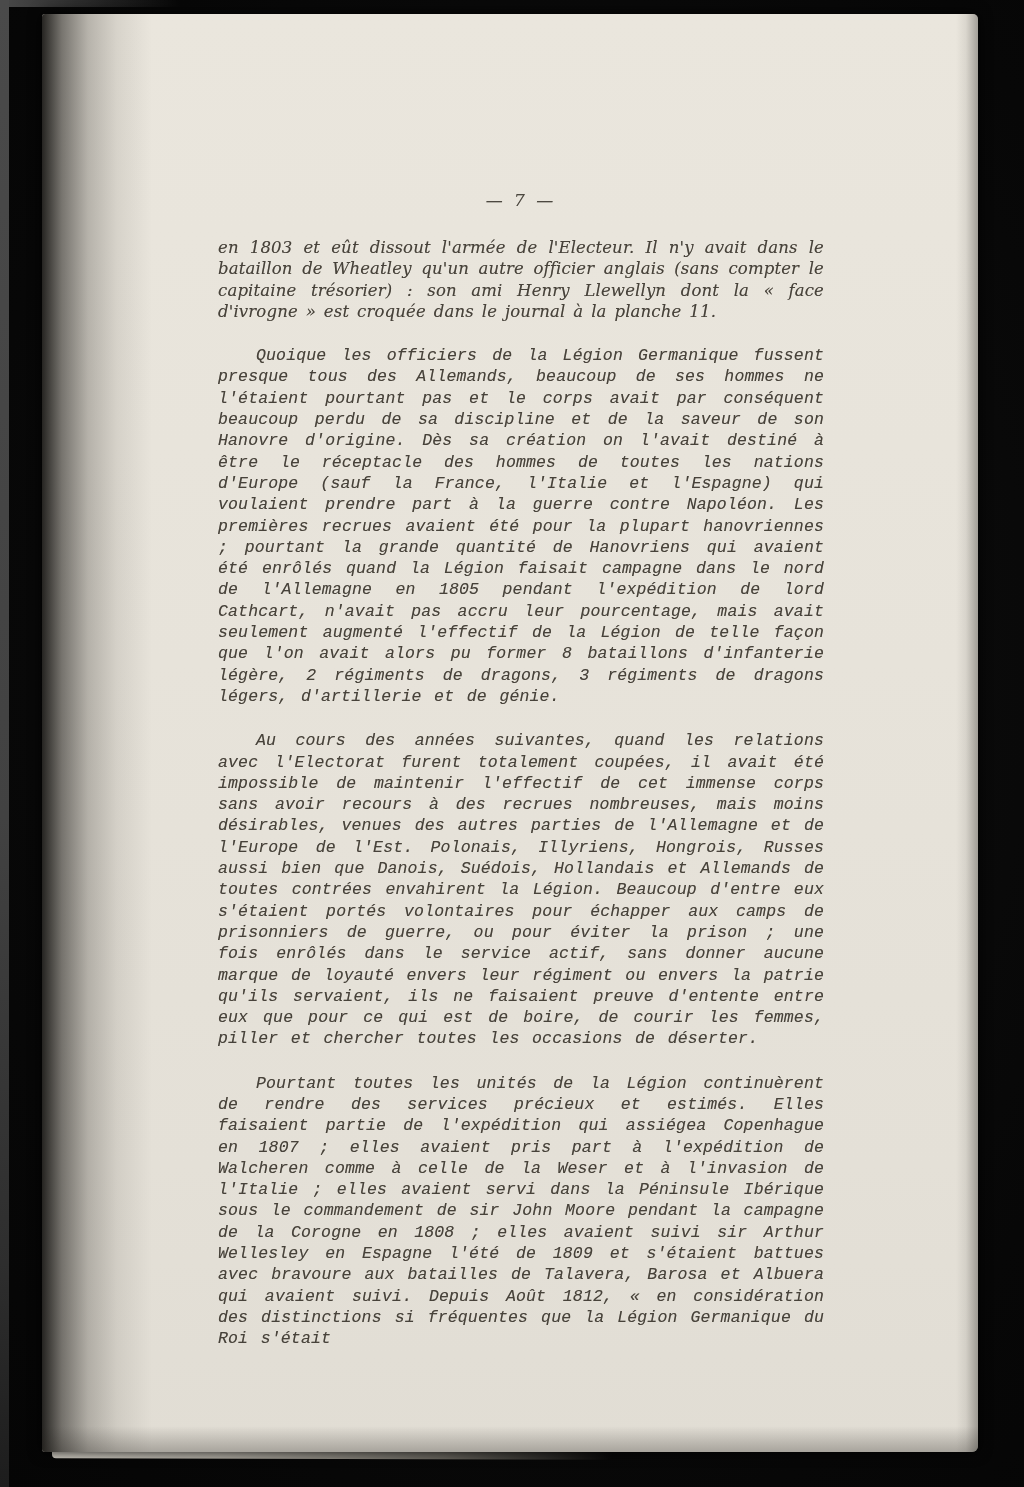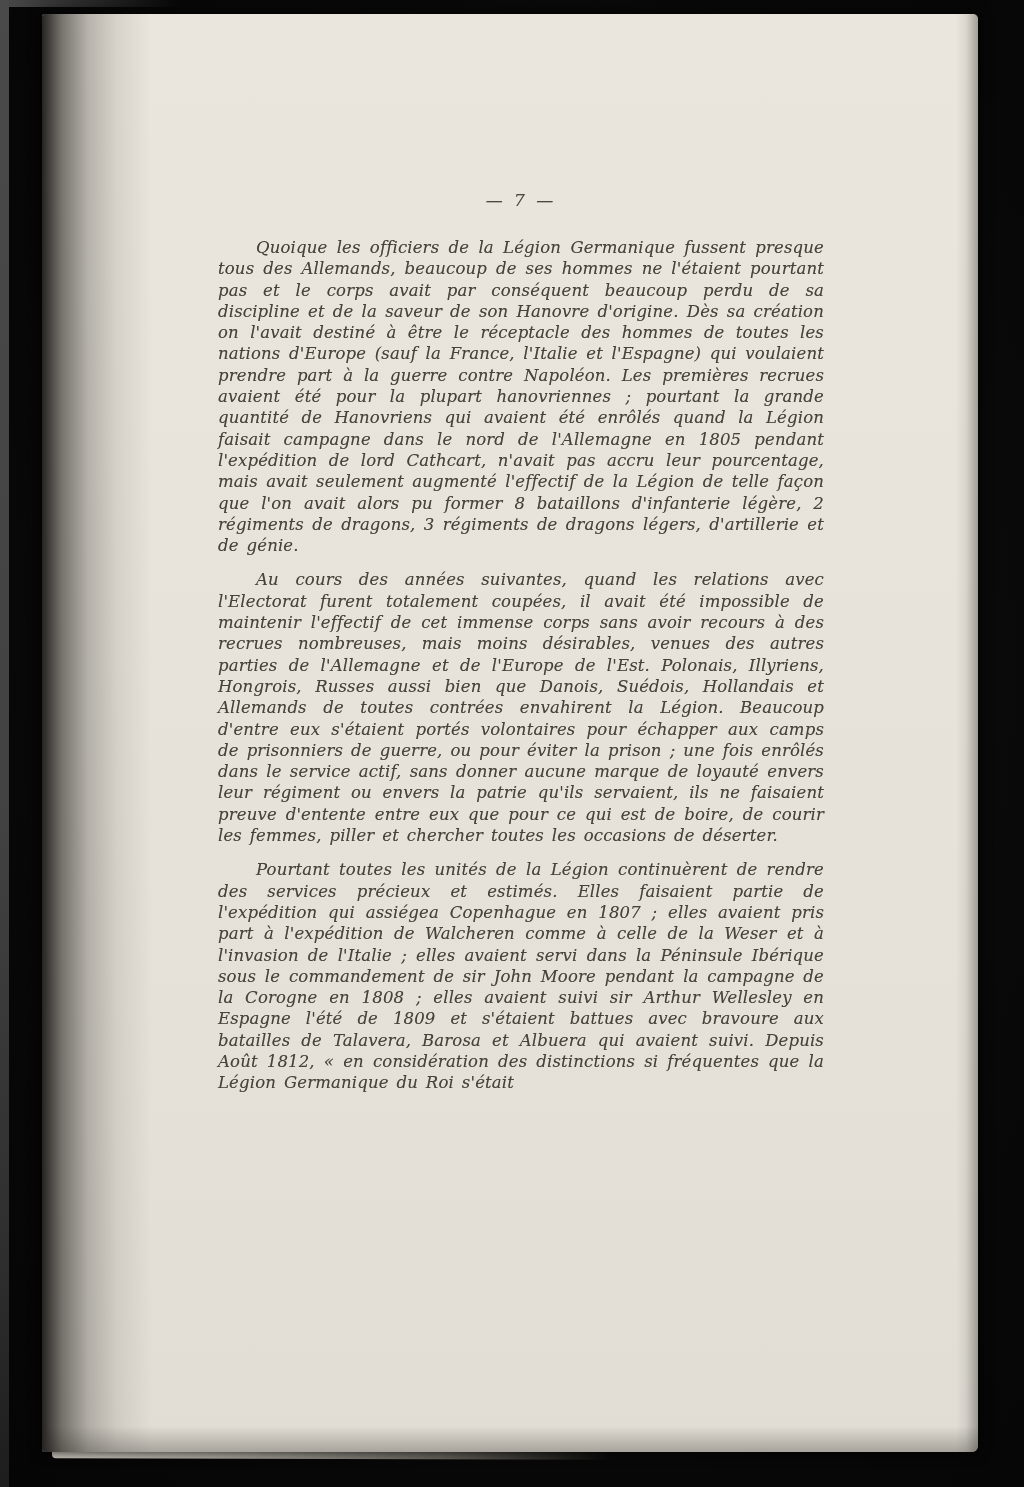--- a/index.html
+++ b/index.html
@@ -99,38 +99,40 @@
     font-style: italic;
     font-size: 16.5px;
     line-height: 21.3px;
     text-align: justify;
     color: #47423a;
     word-spacing: 2.5px;
     letter-spacing: 0.15px;
     text-shadow: 0 0 0.5px rgba(70,64,55,0.40);
   }
   .paragraphs p.para + p.para {
-    margin-top: 13px;
+    margin-top: 23px;
+    font-family: Liberation Mono, monospace;
   }
   .paragraphs p.para.indent {
     text-indent: 38px;
   }
 </style>
 </head>
 <body>
 
 <div class="scan">
   <div class="scanner-strip"></div>
   <div class="scanner-strip-top"></div>
   <div class="under-page"></div>
 
   <div class="page">
     <div class="page-bottom-shade"></div>
     <div class="content">
       <div class="page-number">— 7 —</div>
       <div class="paragraphs">
+          <p class="para">en 1803 et eût dissout l'armée de l'Electeur. Il n'y avait dans le bataillon de Wheatley qu'un autre officier anglais (sans compter le capitaine trésorier) : son ami Henry Llewellyn dont la « face d'ivrogne » est croquée dans le journal à la planche 11.</p>
           <p class="para indent">Quoique les officiers de la Légion Germanique fussent presque tous des Allemands, beaucoup de ses hommes ne l'étaient pourtant pas et le corps avait par conséquent beaucoup perdu de sa discipline et de la saveur de son Hanovre d'origine. Dès sa création on l'avait destiné à être le réceptacle des hommes de toutes les nations d'Europe (sauf la France, l'Italie et l'Espagne) qui voulaient prendre part à la guerre contre Napoléon. Les premières recrues avaient été pour la plupart hanovriennes ; pourtant la grande quantité de Hanovriens qui avaient été enrôlés quand la Légion faisait campagne dans le nord de l'Allemagne en 1805 pendant l'expédition de lord Cathcart, n'avait pas accru leur pourcentage, mais avait seulement augmenté l'effectif de la Légion de telle façon que l'on avait alors pu former 8 bataillons d'infanterie légère, 2 régiments de dragons, 3 régiments de dragons légers, d'artillerie et de génie.</p>
           <p class="para indent">Au cours des années suivantes, quand les relations avec l'Electorat furent totalement coupées, il avait été impossible de maintenir l'effectif de cet immense corps sans avoir recours à des recrues nombreuses, mais moins désirables, venues des autres parties de l'Allemagne et de l'Europe de l'Est. Polonais, Illyriens, Hongrois, Russes aussi bien que Danois, Suédois, Hollandais et Allemands de toutes contrées envahirent la Légion. Beaucoup d'entre eux s'étaient portés volontaires pour échapper aux camps de prisonniers de guerre, ou pour éviter la prison ; une fois enrôlés dans le service actif, sans donner aucune marque de loyauté envers leur régiment ou envers la patrie qu'ils servaient, ils ne faisaient preuve d'entente entre eux que pour ce qui est de boire, de courir les femmes, piller et chercher toutes les occasions de déserter.</p>
           <p class="para indent">Pourtant toutes les unités de la Légion continuèrent de rendre des services précieux et estimés. Elles faisaient partie de l'expédition qui assiégea Copenhague en 1807 ; elles avaient pris part à l'expédition de Walcheren comme à celle de la Weser et à l'invasion de l'Italie ; elles avaient servi dans la Péninsule Ibérique sous le commandement de sir John Moore pendant la campagne de la Corogne en 1808 ; elles avaient suivi sir Arthur Wellesley en Espagne l'été de 1809 et s'étaient battues avec bravoure aux batailles de Talavera, Barosa et Albuera qui avaient suivi. Depuis Août 1812, « en considération des distinctions si fréquentes que la Légion Germanique du Roi s'était</p>
         </div>
     </div>
   </div>
 </div>
 
 </body></html>

